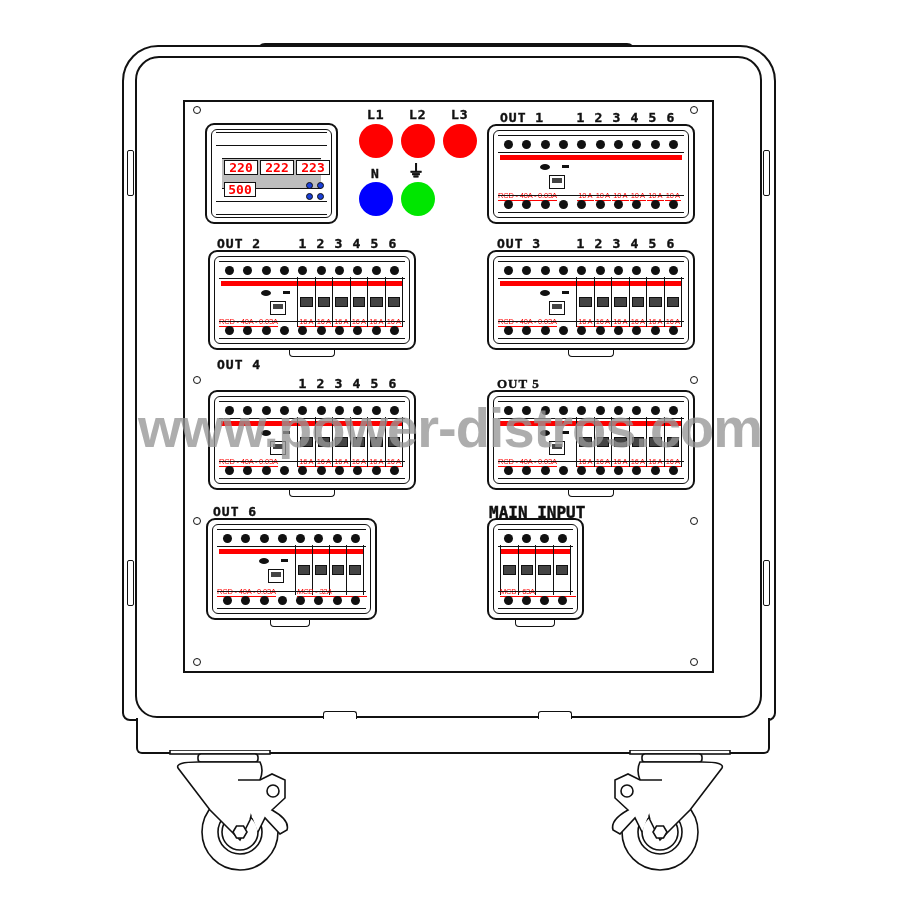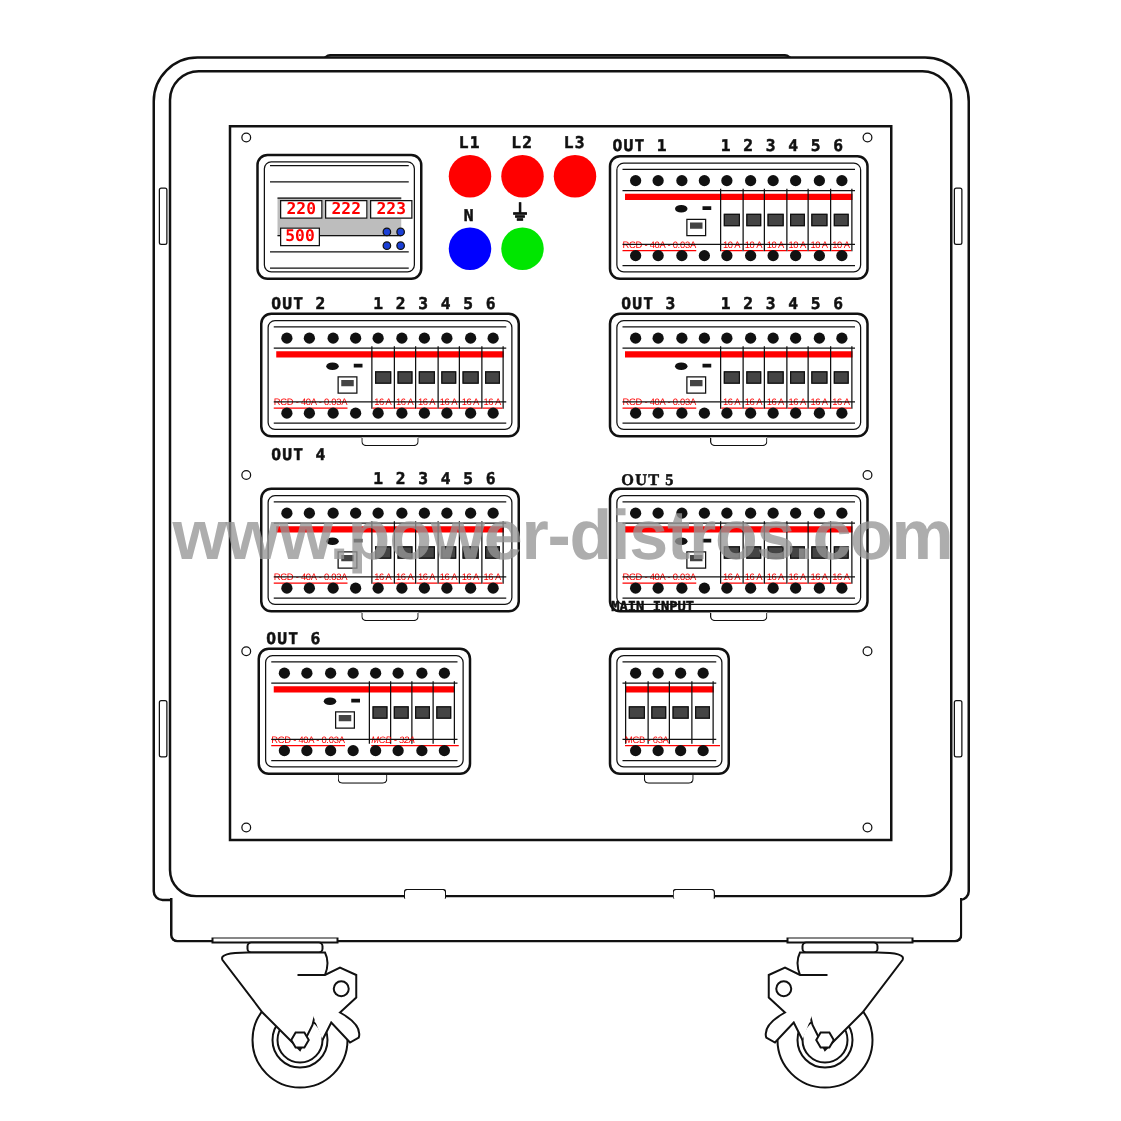--- a/index.html
+++ b/index.html
@@ -97,21 +97,21 @@
 <div class="abs lbl" style="left:409px; top:108px;">L2</div>
 <div class="abs lbl" style="left:451px; top:108px;">L3</div>
 <div class="socket" style="left:359px; top:124px; background:#ff0000;"></div>
 <div class="socket" style="left:401px; top:124px; background:#ff0000;"></div>
 <div class="socket" style="left:443px; top:124px; background:#ff0000;"></div>
 <div class="abs lbl" style="left:371px; top:167px;">N</div>
 <div class="abs lbl" style="left:410px; top:163px; font-size:17px;">⏚</div>
 <div class="socket" style="left:359px; top:182px; background:#0000ff;"></div>
 <div class="socket" style="left:401px; top:182px; background:#00e600;"></div>
 
-<div class="abs lbl" style="left:490px; top:111px;">OUT 1</div>
+<div class="abs lbl" style="left:500px; top:111px;">OUT 1</div>
 <div class="abs lbl nums" style="left:576px; top:111px;">
   <span>1</span>
     <span>2</span>
     <span>3</span>
     <span>4</span>
     <span>5</span>
     <span>6</span>
 </div>
 <div class="abs box" style="left:487px; top:124px; width:208px; height:100px;">
   <div class="box-in">
@@ -127,21 +127,21 @@
           <i class="term"></i>
           <i class="term"></i>
           <i class="term"></i>
         </div>
       </div>
     <div class="redbar" style="top:24px;"></div>
     <div class="rcd-dot" style="left:46px; top:33px;"></div>
       <div class="rcd-dash" style="left:68px; top:34px;"></div>
     <div class="rcd-sw" style="left:55px; top:44px;"></div>
     <div class="rcd-label" style="left:4px; top:60px;">RCD - 40A - 0.03A</div>
-    <div class="mod-row" style="left:82px; top:20px; height:50px;">
+    <div class="mod-row" style="left:82px; top:20px; height:50px;align-items:flex-end;">
       <div class="mod">
           <div class="sw" style="top:20px;"></div>
           <div class="amp">10 A</div>
         </div>
       <div class="mod">
           <div class="sw" style="top:20px;"></div>
           <div class="amp">10 A</div>
         </div>
       <div class="mod">
           <div class="sw" style="top:20px;"></div>
@@ -509,21 +509,21 @@
           <i class="term"></i>
           <i class="term"></i>
           <i class="term"></i>
           <i class="term"></i>
         </div>
       </div>
   </div>
 </div>
 <div class="clip" style="left:270px; top:620px; width:40px;"></div>
 
-<div class="abs lbl" style="left:489px; top:480px; font-size:11px; letter-spacing:0;">MAIN INPUT</div>
+<div class="abs lbl" style="left:489px; top:505px; font-size:16px; letter-spacing:0;">MAIN INPUT</div>
 <div class="abs box" style="left:487px; top:518px; width:97px; height:102px;">
   <div class="box-in">
     <div class="rail-top">
         <div class="terms">
           <i class="term"></i>
           <i class="term"></i>
           <i class="term"></i>
           <i class="term"></i>
         </div>
       </div>

